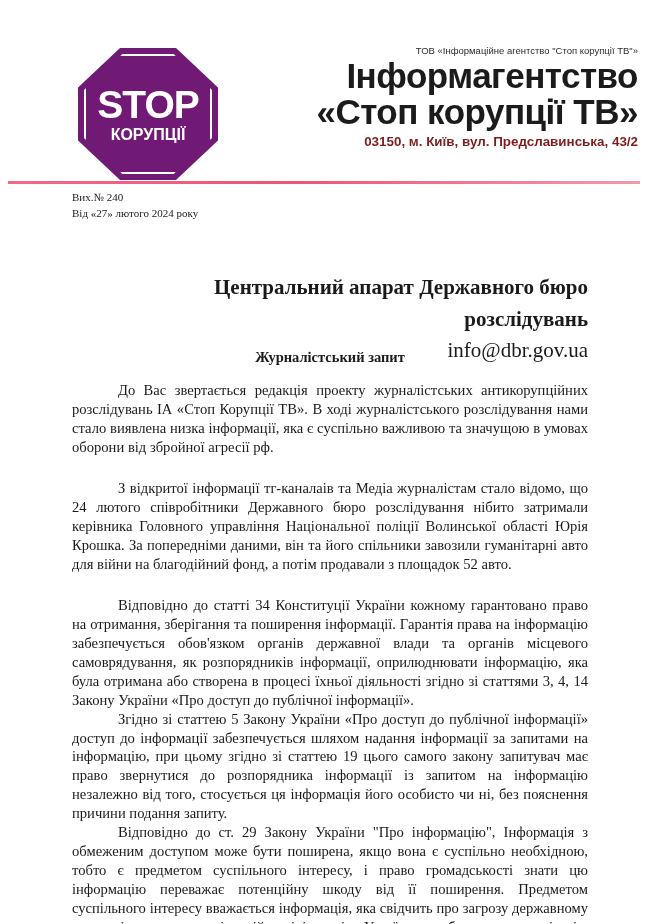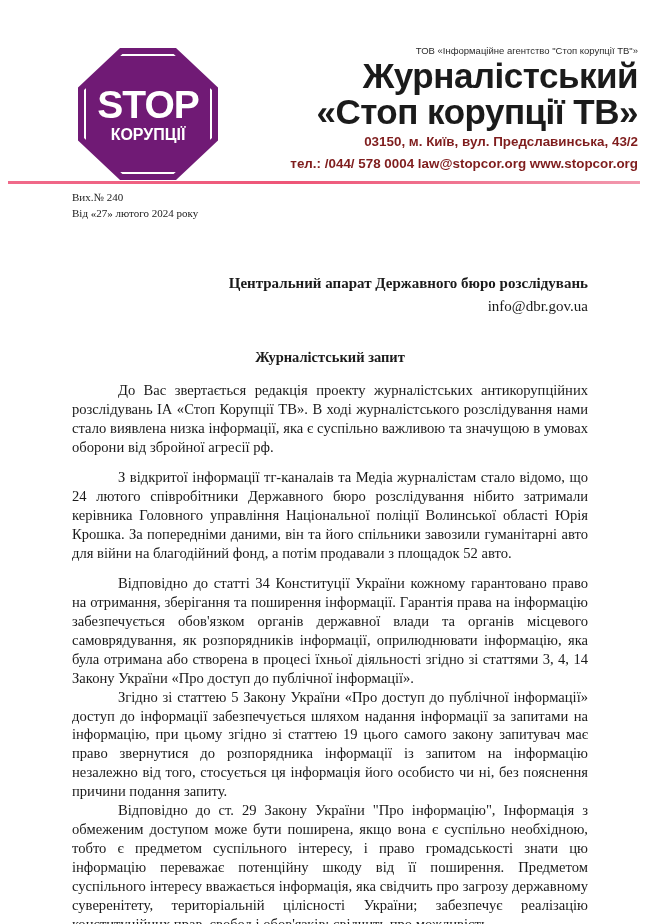--- a/index.html
+++ b/index.html
@@ -138,21 +138,21 @@
     line-height: 1.45;
   }
 
   
   .addressee {
     position: absolute;
     right: 60px;
     top: 272px;
     width: 420px;
     text-align: right;
-    font-size: 15px;
+    font-size: 21px;
     line-height: 1.5;
   }
   .addressee-name {
     font-weight: bold;
     display: block;
   }
   .addressee-email {
     display: block;
   }
 
@@ -175,21 +175,21 @@
     font-size: 14.6px;
     line-height: 1.30;
     text-align: justify;
     text-justify: inter-word;
   }
   .body-text p {
     margin: 0 0 0 0;
     text-indent: 46px;
   }
   .body-text p.gap {
-    margin-top: 11px;
+    margin-top: 22px;
   }
 </style>
 </head>
 <body>
 
 <div class="page">
 
   <div class="letterhead">
 
     <div class="logo-wrap">
@@ -198,25 +198,24 @@
           <span class="logo-stop">STOP</span>
           <span class="logo-korup">КОРУПЦІЇ</span>
         </div>
       </div>
       <div class="octagon-inner-border"></div>
     </div>
 
     <div class="masthead">
       <div class="org-line">ТОВ «Інформаційне агентство "Стоп корупції ТВ"»</div>
       <div class="mast-title">
-        <span>Журналістський</span>
+        <span>Інформагентство</span>
         <span class="l2">«Стоп корупції ТВ»</span>
       </div>
       <div class="contact-line">03150, м. Київ, вул. Предславинська, 43/2</div>
-      <div class="contact-line">тел.: /044/ 578 0004 law@stopcor.org www.stopcor.org</div>
     </div>
 
     <div class="hrule"></div>
   </div>
 
   <div class="refblock">
     <div>Вих.№ 240</div>
     <div>Від «27» лютого 2024 року</div>
   </div>
 

